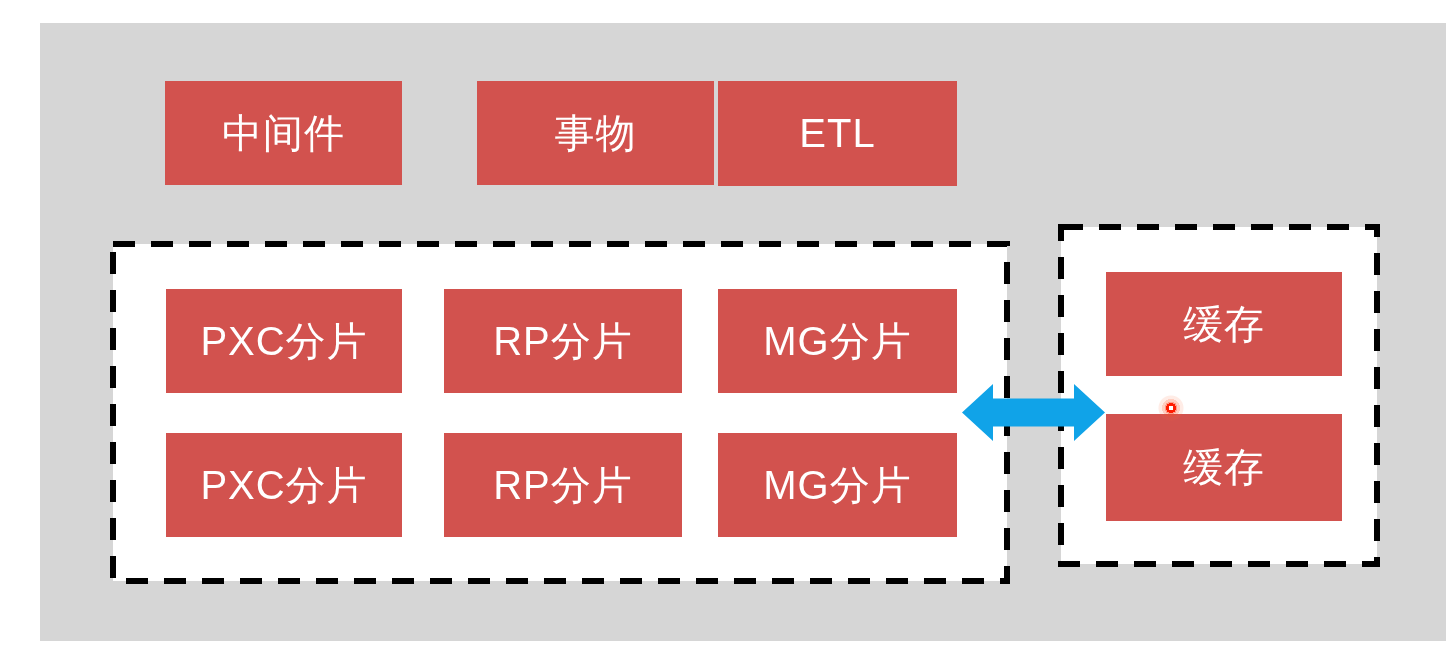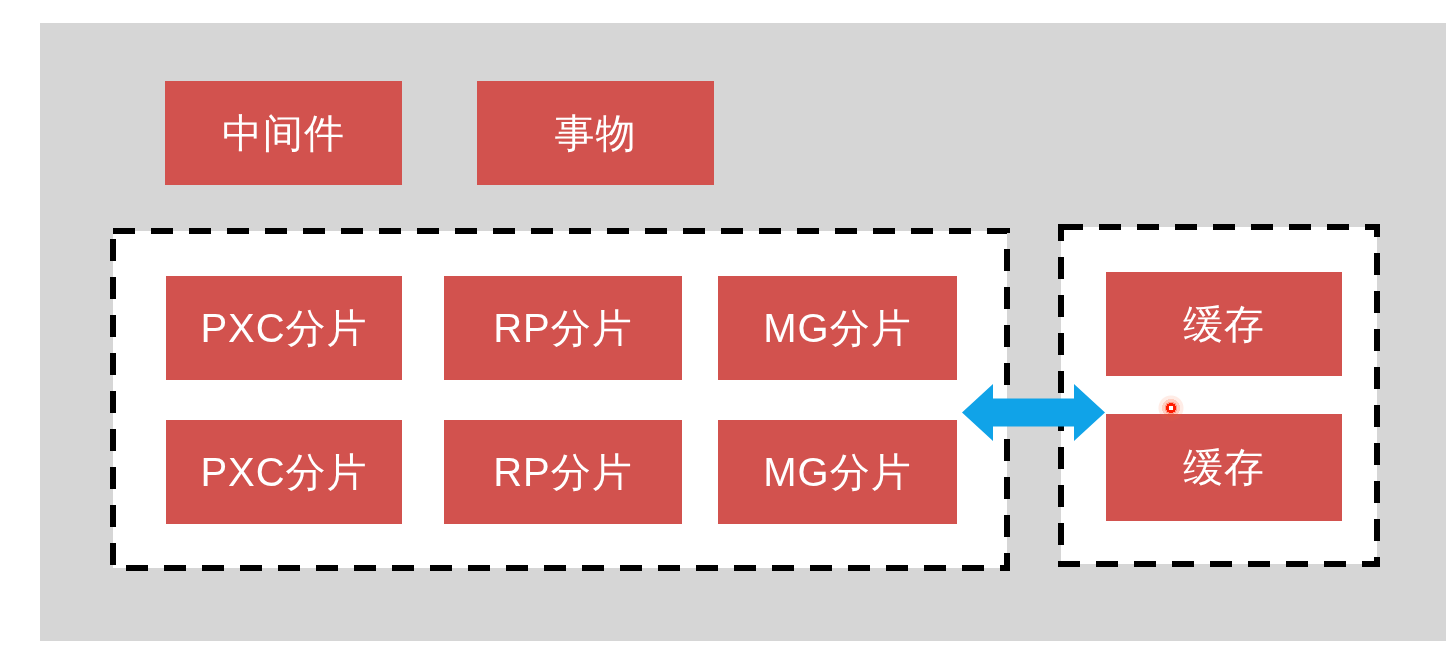--- a/index.html
+++ b/index.html
@@ -50,22 +50,25 @@
 
 <div class="page">
   <div class="canvas"></div>
 
   <div class="node" style="left:165px;top:81px;width:237px;height:104px;">
     <span>中间件</span>
   </div>
   <div class="node" style="left:445px;top:81px;width:237px;height:104px;margin-left:32px;">
     <span>事物</span>
   </div>
+  <div class="node" style="left:718px;top:81px;width:239px;height:105px;">
+    <span>ETL</span>
+  </div>
 
-  <div class="group" style="left:110px;top:228px;width:900px;height:343px;">
+  <div class="group" style="left:110px;top:241px;width:900px;height:343px;">
     <svg class="dash" width="900" height="343" viewBox="0 0 900 343">
       <rect x="3" y="3" width="894" height="337" fill="#ffffff" stroke="#000000" stroke-width="6" stroke-dasharray="22 16"></rect>
     </svg>
     <div class="node" style="left:56px;top:48px;width:236px;height:104px;">
       <span>PXC分片</span>
     </div>
     <div class="node" style="left:334px;top:48px;width:238px;height:104px;">
       <span>RP分片</span>
     </div>
     <div class="node" style="left:608px;top:48px;width:239px;height:104px;">

